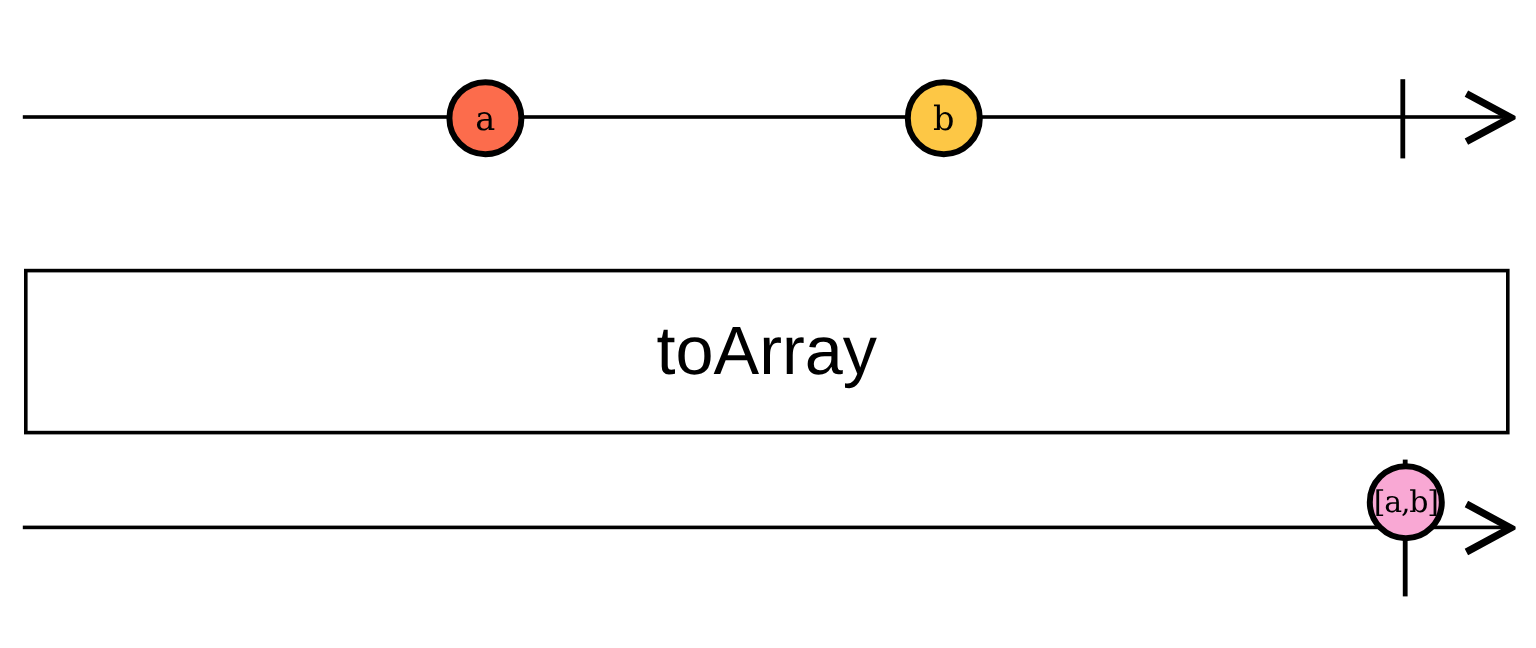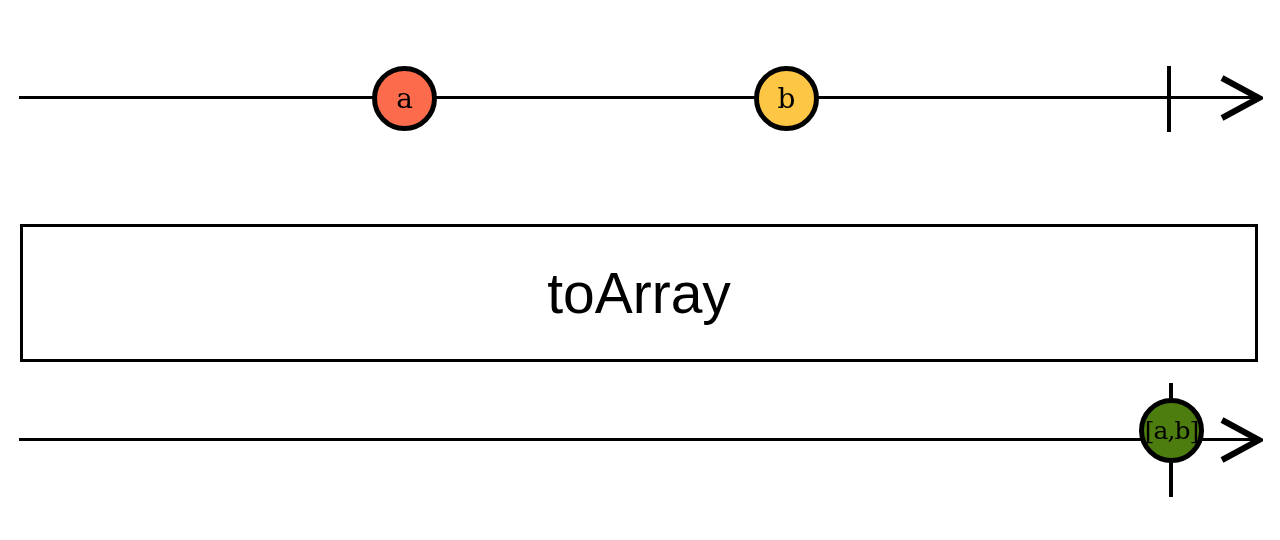--- a/index.html
+++ b/index.html
@@ -94,18 +94,18 @@
     <span class="operator-label">toArray</span>
   </div>
 
   <div>
     <div class="tl-line" style="left:19px; top:438px; width:1234px;"></div>
     <div class="tl-tick" style="left:1169px; top:383px; height:114px;"></div>
     <svg class="arrowhead" style="left:1219px; top:417px;" viewBox="0 0 44 46">
       <polyline points="3,3 40,23 3,43" fill="none" stroke="#000000" stroke-width="6"></polyline>
     </svg>
 
-    <div class="marble" style="left: 1139px; top: 398px; background: #4d7c0f;">
+    <div class="marble" style="left: 1139px; top: 386px; background: #f9a8d4;">
       <span class="marble-label small">[a,b]</span>
     </div>
   </div>
 
 </div>
 
 </body></html>

